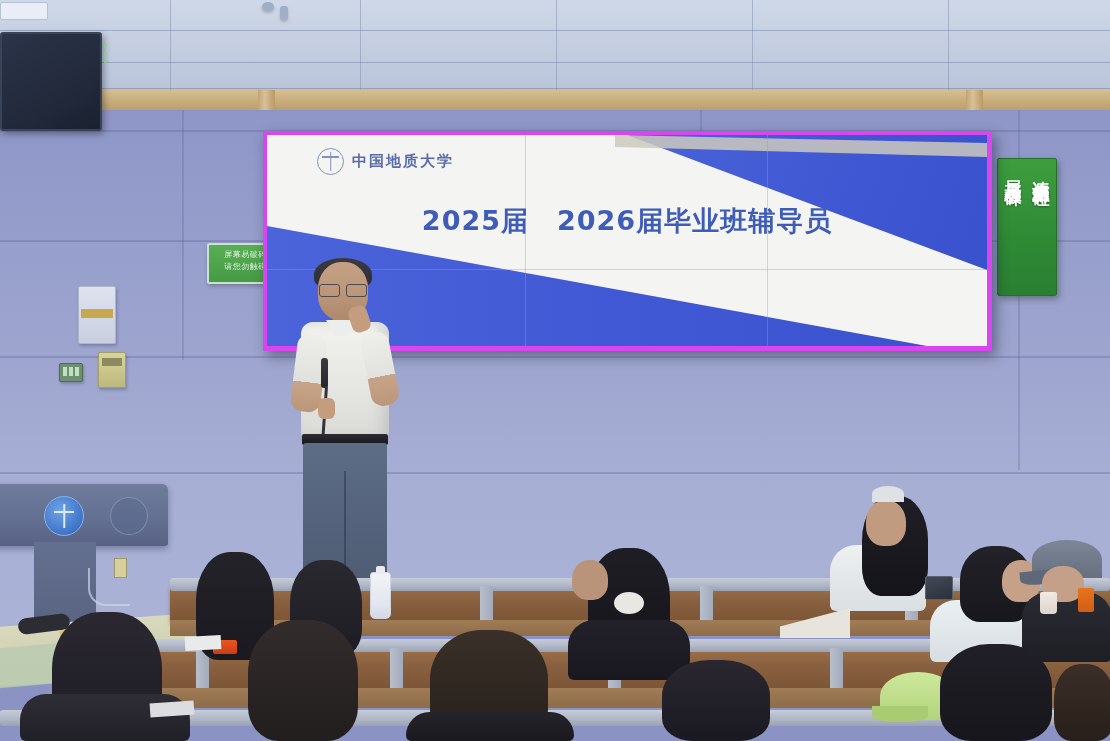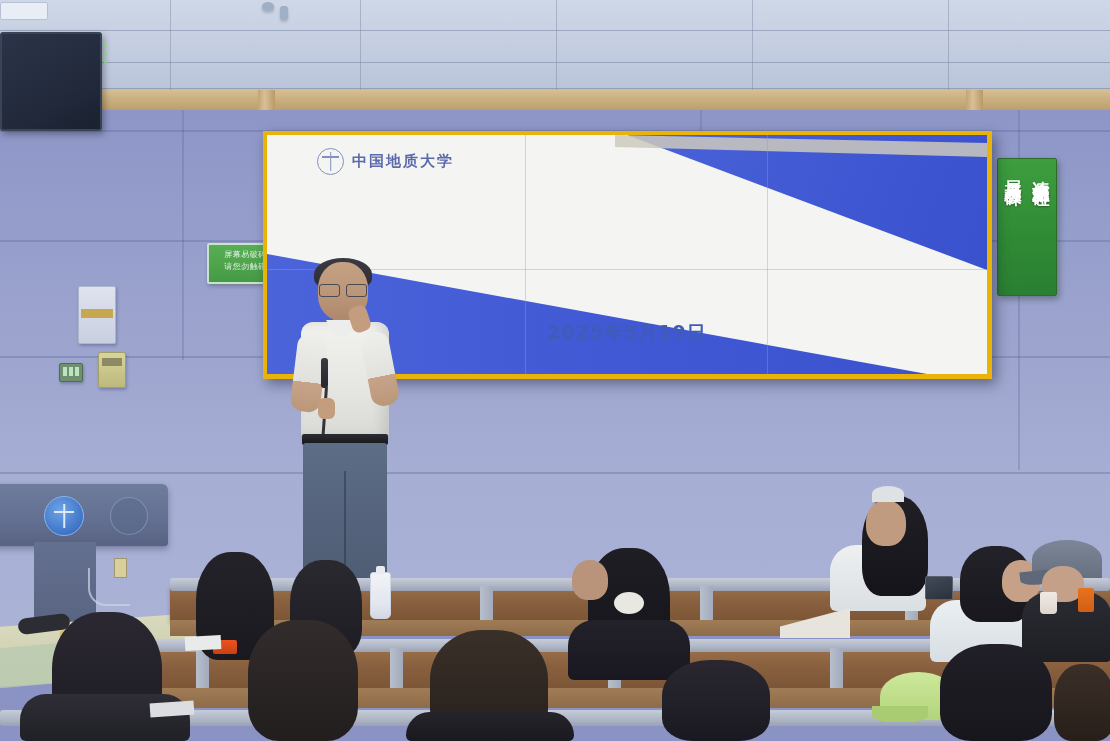--- a/index.html
+++ b/index.html
@@ -83,22 +83,22 @@
     padding-top:8px;
   }
   .sign-green-tall span{
     writing-mode:vertical-rl;text-orientation:upright;
     color:#ffffff;font-weight:bold;font-size:17px;letter-spacing:2px;
     text-shadow:0 1px 2px rgba(0,0,0,.35);
   }
 
   
   .screen-frame{
-    position:absolute;left:263px;top:131px;width:729px;height:248px;
-    background:#eab308;
+    position:absolute;left:263px;top:131px;width:729px;height:220px;
+    background:#d946ef;
     box-shadow:4px 5px 12px rgba(20,25,45,.45);
   }
   .screen{
     position:absolute;left:4px;top:4px;right:5px;bottom:5px;
     background:#f4f5f2;overflow:hidden;
   }
   .sc-wedge-tr{
     position:absolute;right:0;top:0;width:360px;height:135px;
     background:linear-gradient(110deg,#4a63d8 0%,#3f57d2 60%,#3a51cd 100%);
     clip-path:polygon(100% 0,100% 100%,0 0);
@@ -414,23 +414,25 @@
       <div class="sc-grid-v" style="left:258px;"></div>
       <div class="sc-grid-v" style="left:500px;"></div>
       <div class="sc-grid-h" style="top:134px;"></div>
 
       <div class="logo-row">
         <div class="logo-mark"></div>
         <div class="logo-text">中国地质大学</div>
       </div>
 
       <div class="sc-title">
+        <div class="l1">
+          <span>2025届</span><span class="gap"></span><span>2026届毕业班辅导员</span>
+        </div>
       </div>
 
-      <div class="sc-date">2025年5月19日</div>
     </div>
   </div>
 
   <div class="speaker">
     <div class="sp-hair"></div>
     <div class="sp-head"></div>
     <div class="sp-glasses">
         <i style="left:0;"></i>
         <i style="right:0;"></i>
       </div>

